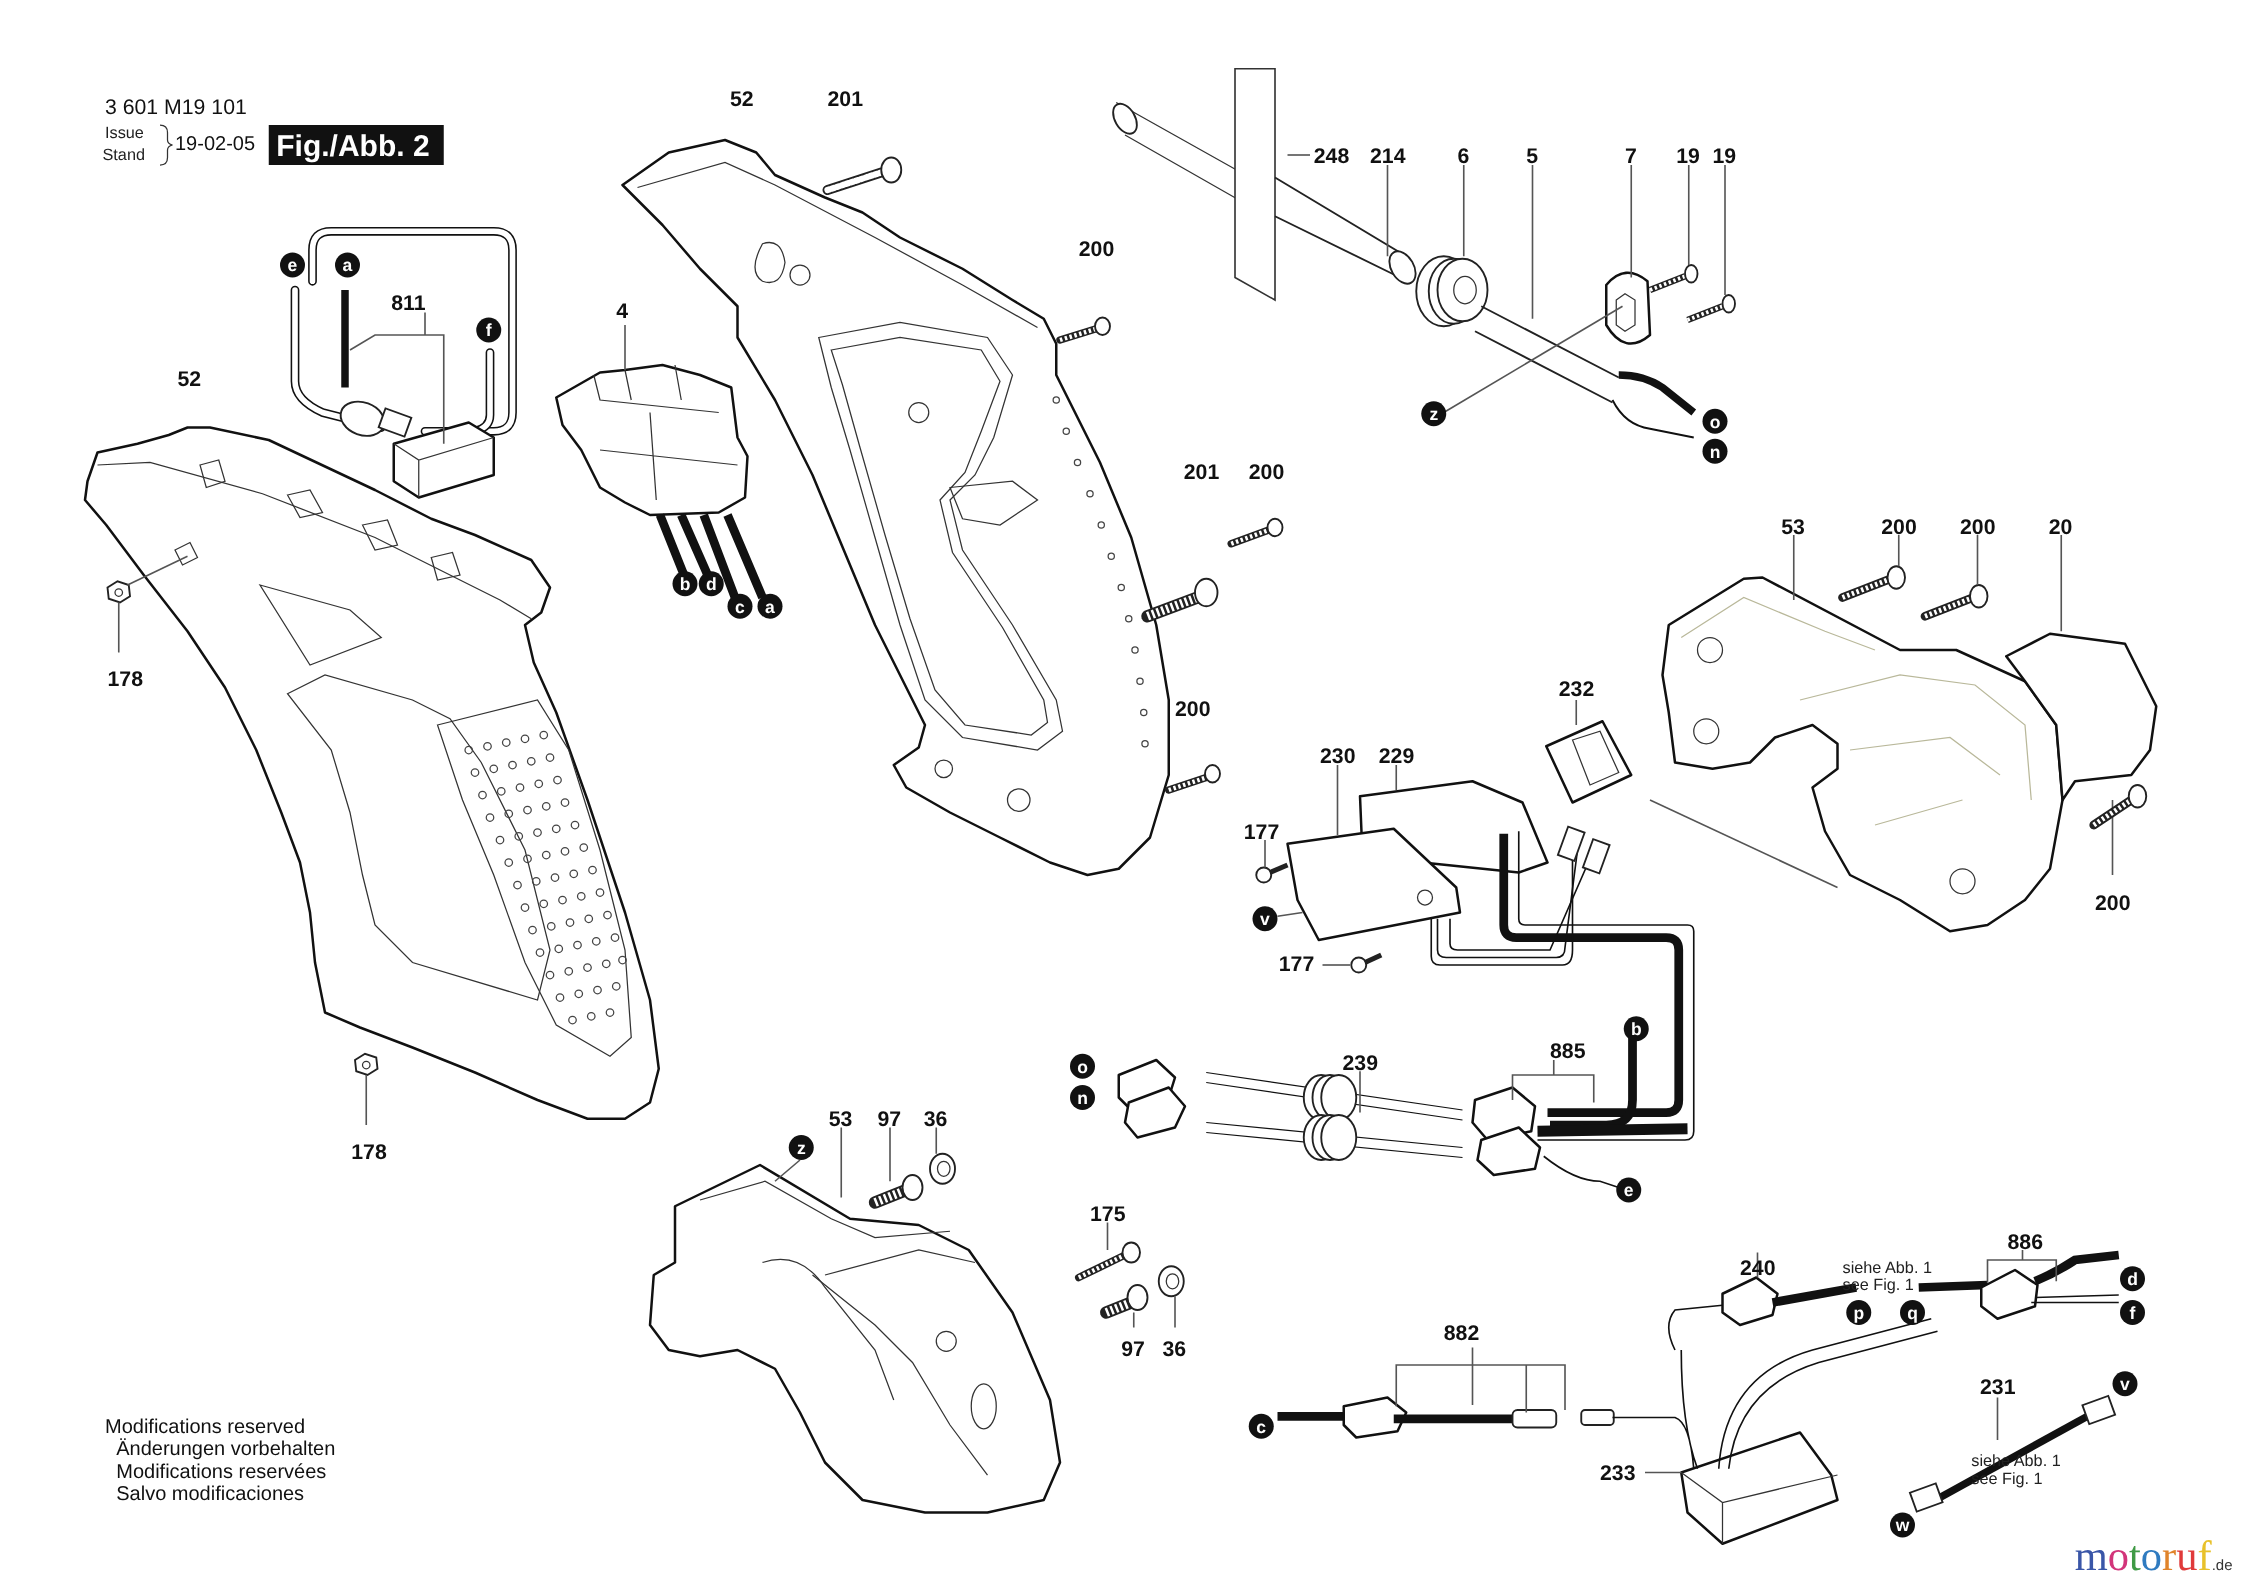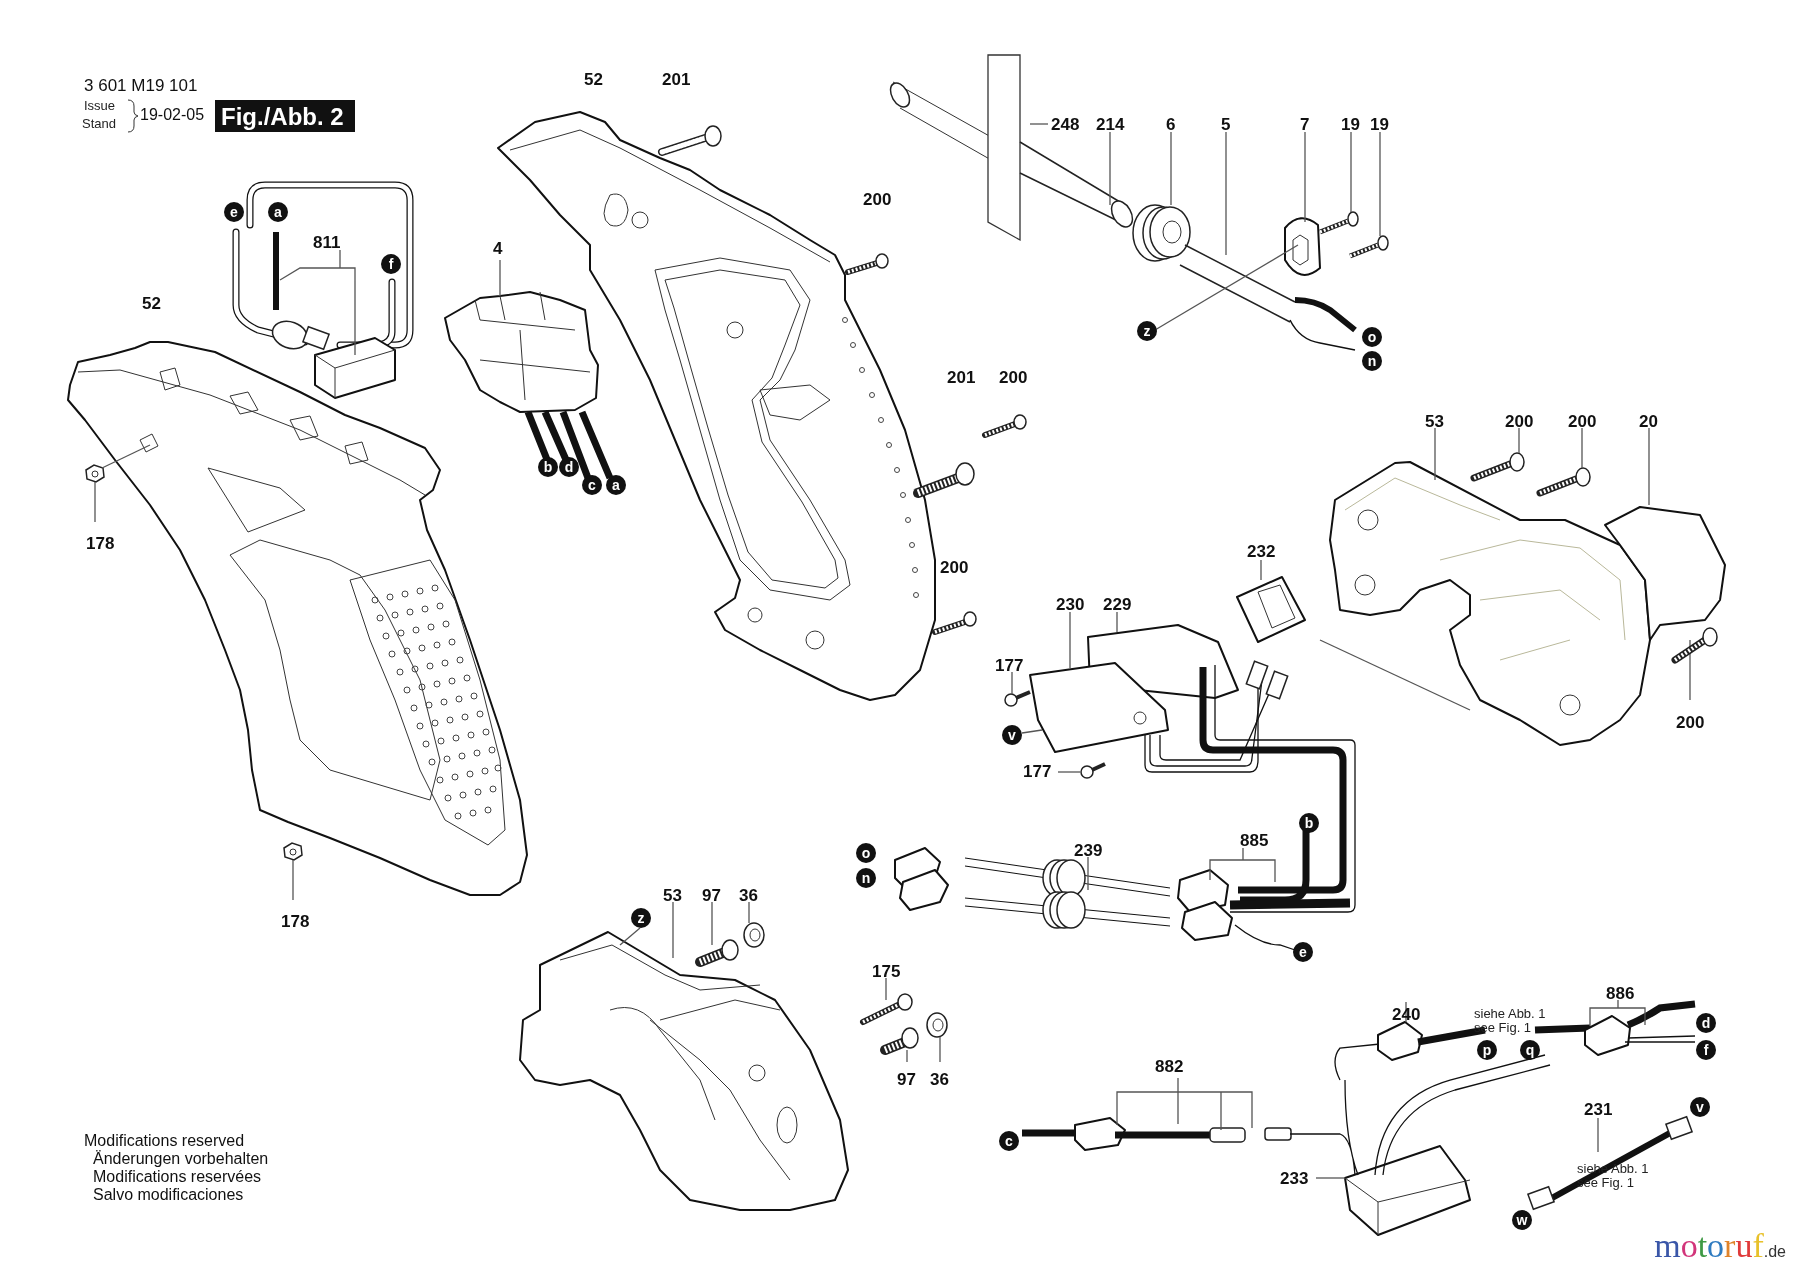--- a/index.html
+++ b/index.html
@@ -15,21 +15,21 @@
   .outline { fill: #fff; stroke: #111; stroke-width: 2; stroke-linejoin: round; }
   .thin { fill: none; stroke: #333; stroke-width: 1; }
   .faint { fill: none; stroke: #b9b89a; stroke-width: 1; }
   .lead { stroke: #555; stroke-width: 1.3; fill: none; }
   .wire-white { stroke: #111; stroke-width: 7; fill: none; stroke-linecap: round; }
   .wire-white-in { stroke: #fff; stroke-width: 4.5; fill: none; stroke-linecap: round; }
   .screw { fill: #fff; stroke: #222; stroke-width: 1.5; }
   .logo { position: absolute; right: 14px; bottom: 6px; font-family: "Liberation Serif", serif;
           font-size: 34px; letter-spacing: 0; }
   .logo span { display: inline-block; }
-  .logo .tld { font-family: "Liberation Sans", sans-serif; font-size: 16px; color: #333; }
+  .logo .tld { font-family: "Liberation Sans", sans-serif; font-size: 12px; color: #333; }
 </style>
 </head>
 <body>
 
 <svg id="diagram" viewBox="0 0 1800 1271" xmlns="http://www.w3.org/2000/svg">
 
   <g>
     <text class="doc-num" x="84" y="91">3 601 M19 101</text>
     <text class="small" x="84" y="110">Issue</text>
     <text class="small" x="82" y="128">Stand</text>

